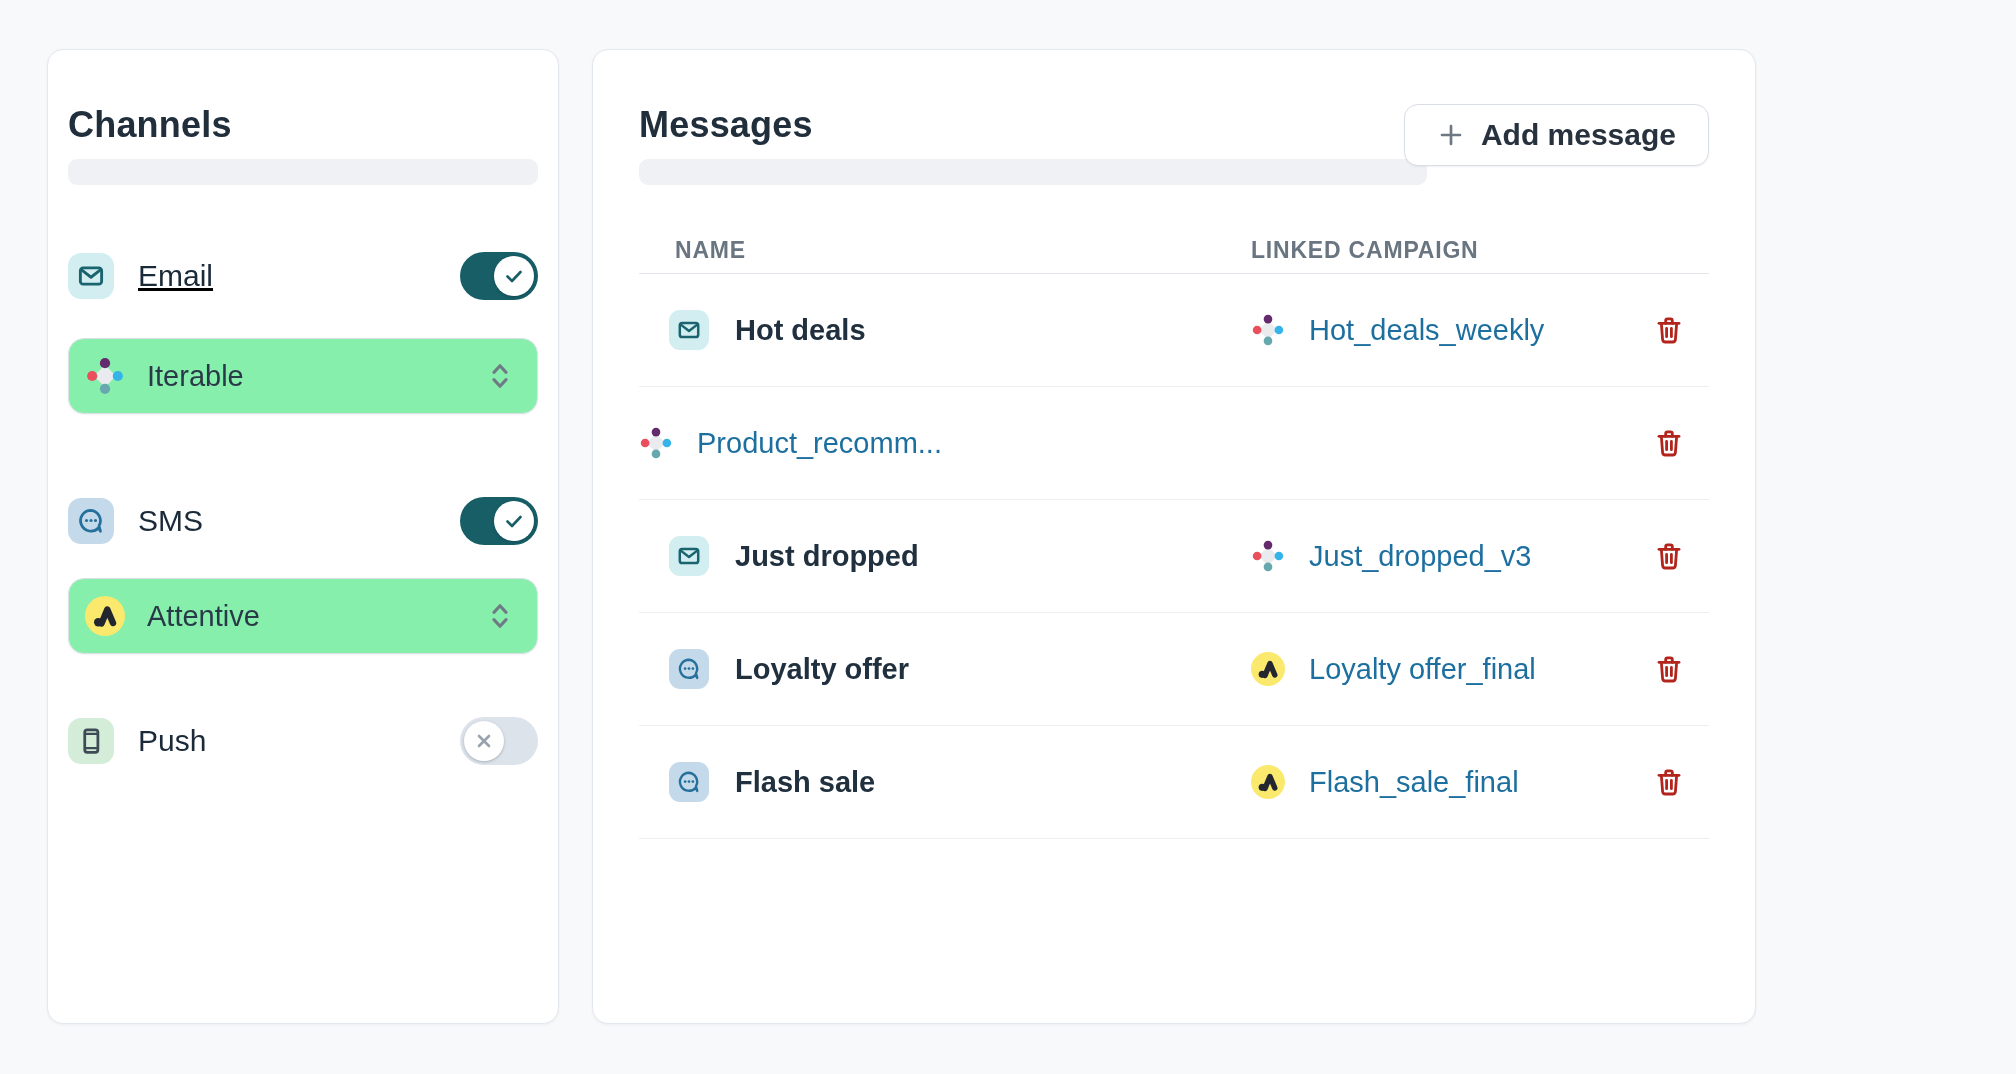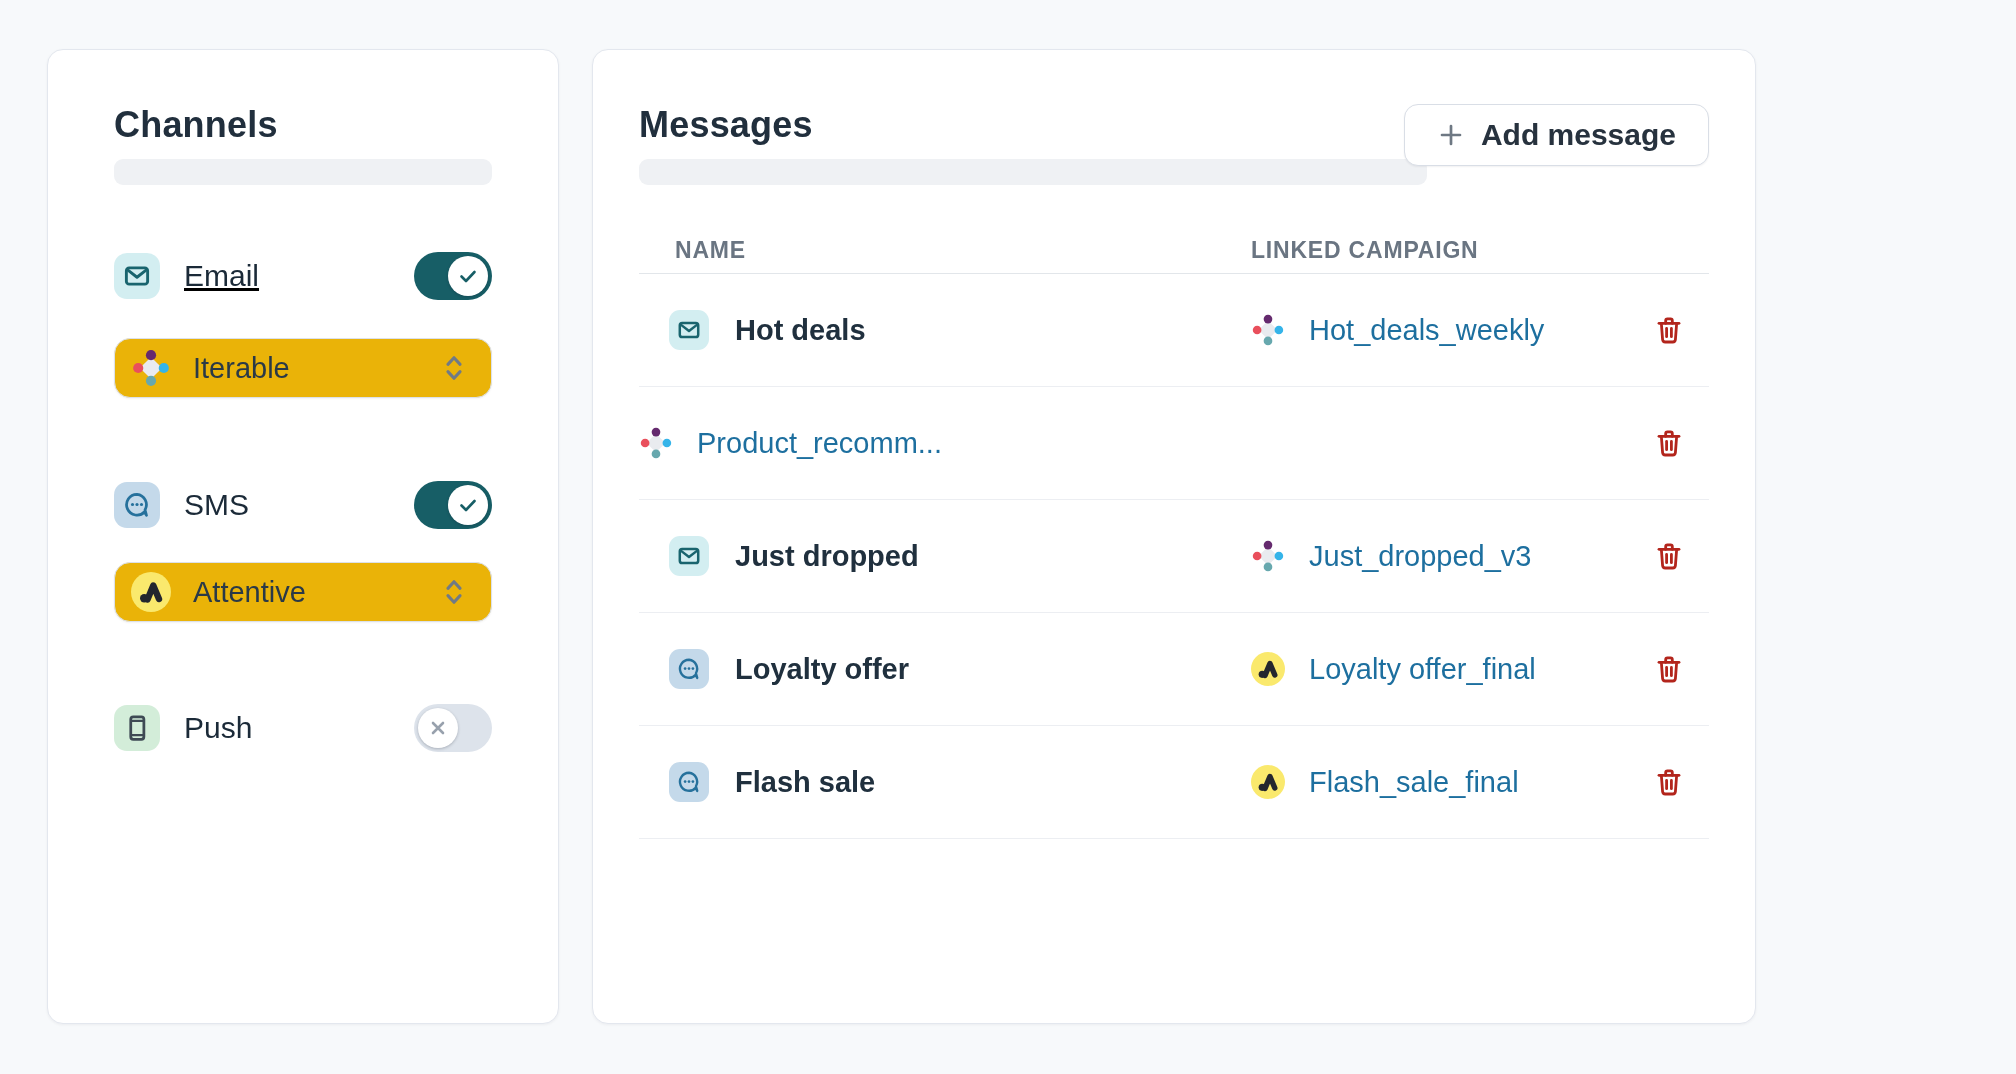--- a/index.html
+++ b/index.html
@@ -10,39 +10,39 @@
     position:relative;
     overflow:hidden;
   }
   .panel {
     position:absolute;
     background:#ffffff;
     border:1.5px solid #e3e7ee;
     border-radius:16px;
     box-shadow:0 1px 3px rgba(16,24,40,0.05);
   }
-  .panel-channels { left:47px; top:49px; width:512px; height:975px; padding:54px 66px; }
+  .panel-channels { left:47px; top:49px; width:512px; height:975px; padding:54px 20px; }
   .panel-messages { left:592px; top:49px; width:1164px; height:975px; padding:54px 46px; }
 
   .panel-title {
     font-size:36px; font-weight:700; color:#212f3d;
     line-height:42px; letter-spacing:0.2px;
   }
   .skeleton {
     height:26px; border-radius:9px; background:#eff1f4; margin-top:13px;
   }
   .skeleton-wide { width:788px; }
 
   
   .channel-row {
     display:flex; align-items:center; height:46px;
   }
   .channel-row.email { margin-top:68px;text-decoration:underline; }
   .channel-row.sms   { margin-top:84px; }
-  .channel-row.push  { margin-top:83px; }
+  .channel-row.push  { margin-top:64px; }
   .channel-icon {
     width:46px; height:46px; border-radius:13px;
     display:flex; align-items:center; justify-content:center;
     flex:0 0 auto;
   }
   .channel-icon.email { background:#d3eef1; }
   .channel-icon.sms   { background:#c4d9ea; }
   .channel-icon.push  { background:#d3edd9; }
   .channel-label {
     font-size:30px; color:#1b2a38; margin-left:24px; flex:1 1 auto;
@@ -55,22 +55,22 @@
   .toggle.off { background:#dde3eb; }
   .toggle .knob {
     position:absolute; top:4px; width:40px; height:40px; border-radius:50%;
     background:#ffffff; box-shadow:0 1px 3px rgba(16,24,40,0.25);
     display:flex; align-items:center; justify-content:center;
   }
   .toggle.on .knob  { right:4px; }
   .toggle.off .knob { left:4px; }
 
   .provider-select {
-    margin-top:39px; height:60px; border:1.5px solid #dce1e9; border-radius:16px;
-    background:#eab308; display:flex; align-items:center; padding:0 22px 0 16px;
+    margin-top:39px; height:76px; border:1.5px solid #dce1e9; border-radius:16px;
+    background:#86efac; display:flex; align-items:center; padding:0 22px 0 16px;
     box-shadow:0 1px 2px rgba(16,24,40,0.05); cursor:pointer;justify-content:center;
   }
   .provider-select.attentive { margin-top:34px; }
   .provider-select .provider-name {
     font-size:29px; color:#2a3947; margin-left:22px; flex:1 1 auto;
   }
 
   
   .messages-header { position:relative; }
   .add-message-btn {

